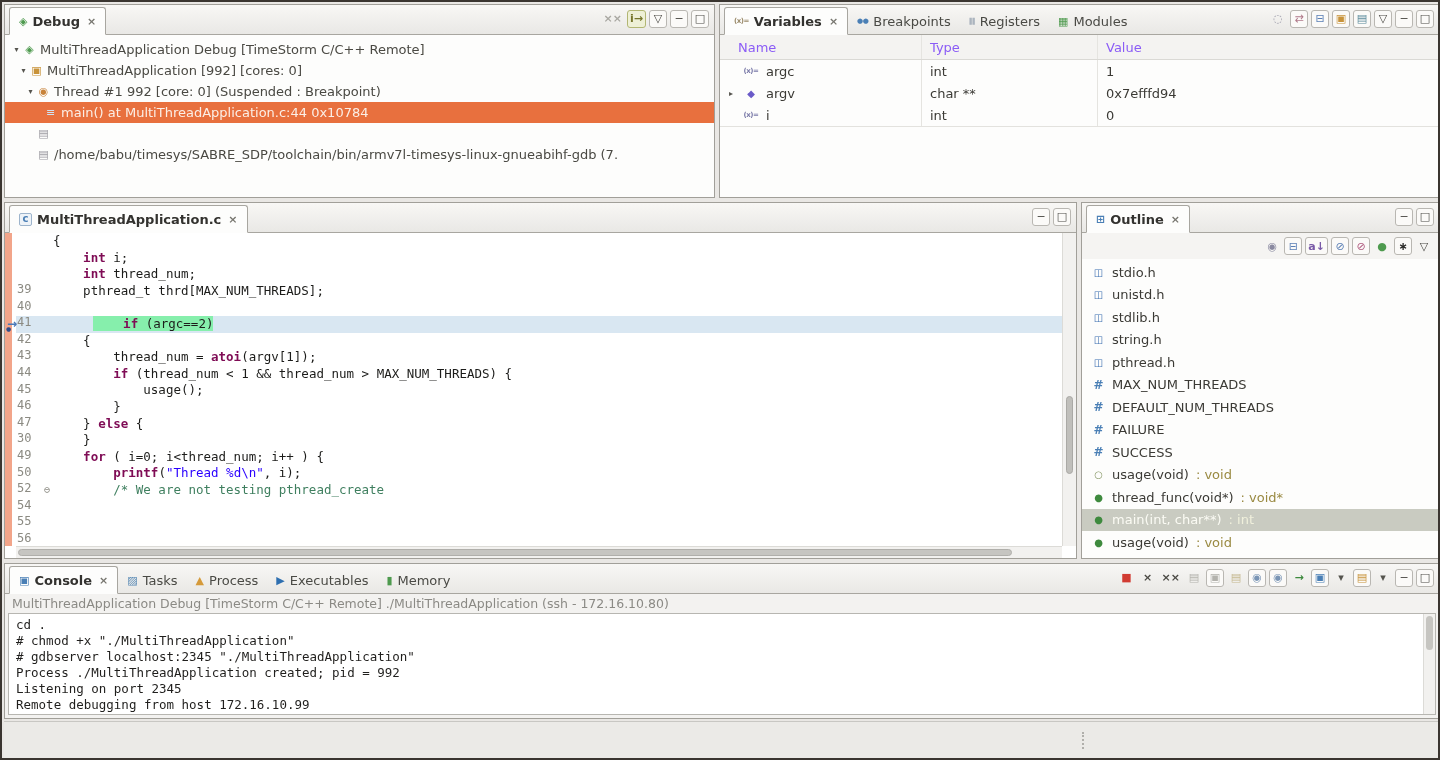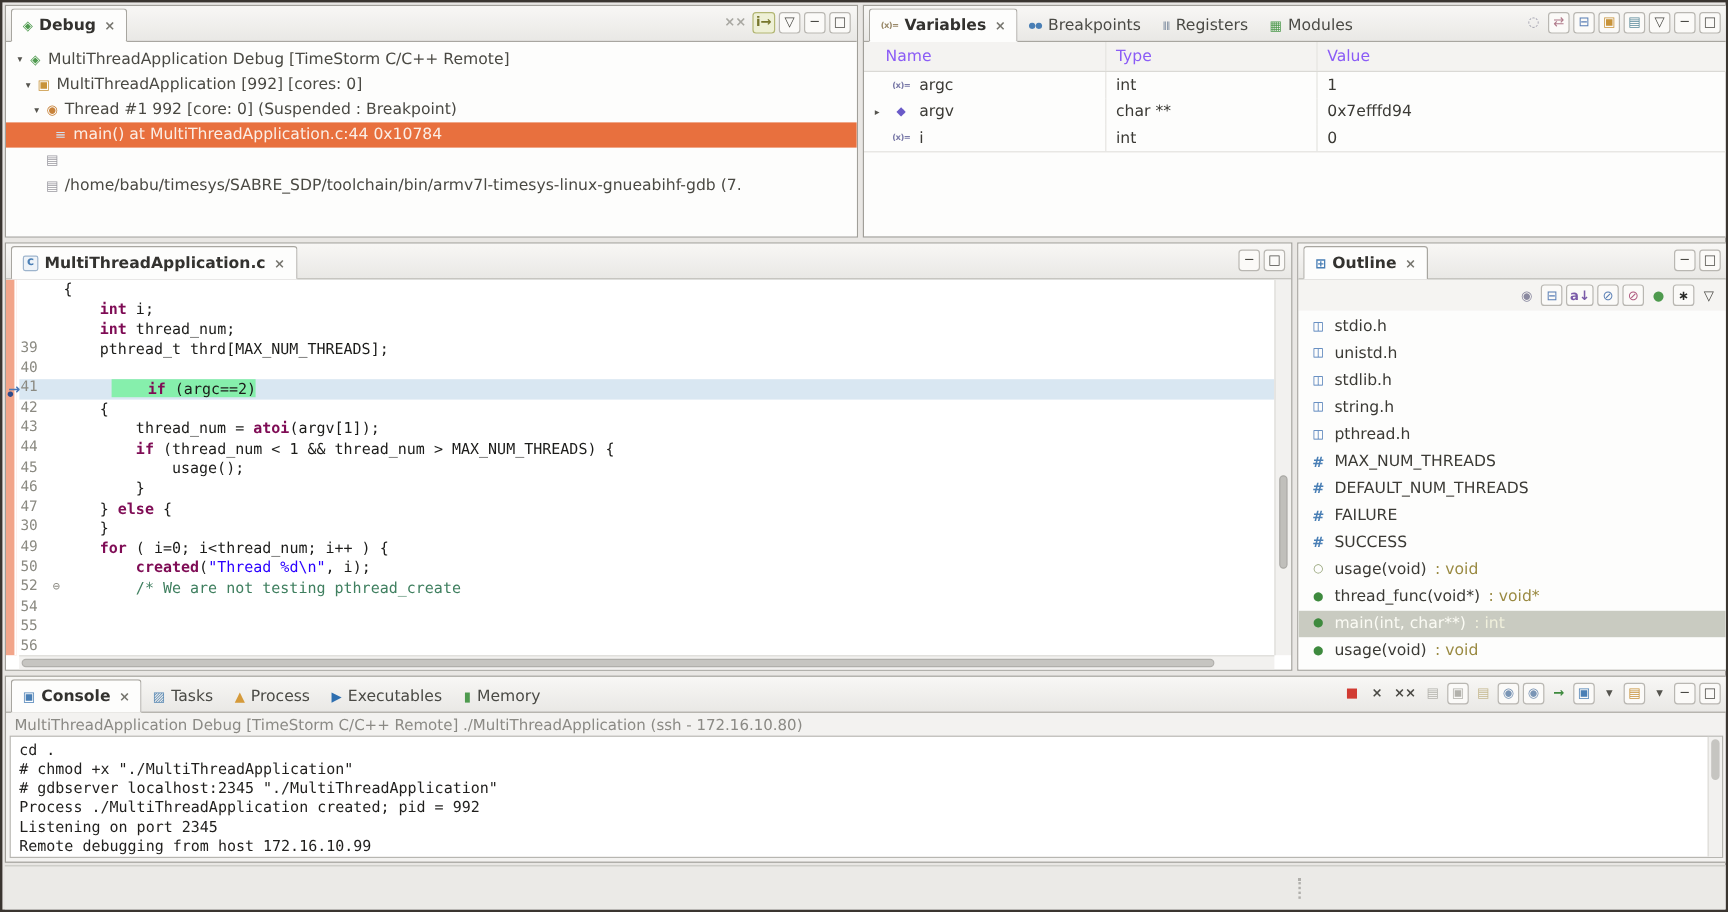--- a/index.html
+++ b/index.html
@@ -230,21 +230,21 @@
           <div class="code-line"><span class="ln">43</span><span class="fold"></span><span class="codetext"></span></div>
           <div class="code-line current"><span class="ln">44</span><span class="fold"></span><span class="codetext"><span class="hl"><span class="p">    </span><span class="k">if</span><span class="p"> (argc==2)</span></span></span></div>
           <div class="code-line"><span class="ln">45</span><span class="fold"></span><span class="codetext"><span class="p">    {</span></span></div>
           <div class="code-line"><span class="ln">46</span><span class="fold"></span><span class="codetext"><span class="p">        thread_num = </span><span class="k">atoi</span><span class="p">(argv[1]);</span></span></div>
           <div class="code-line"><span class="ln">47</span><span class="fold"></span><span class="codetext"><span class="p">        </span><span class="k">if</span><span class="p"> (thread_num &lt; 1 &amp;&amp; thread_num &gt; MAX_NUM_THREADS) {</span></span></div>
           <div class="code-line"><span class="ln">30</span><span class="fold"></span><span class="codetext"><span class="p">            usage();</span></span></div>
           <div class="code-line"><span class="ln">49</span><span class="fold"></span><span class="codetext"><span class="p">        }</span></span></div>
           <div class="code-line"><span class="ln">50</span><span class="fold"></span><span class="codetext"><span class="p">    } </span><span class="k">else</span><span class="p"> {</span></span></div>
           <div class="code-line"><span class="ln">52</span><span class="fold"></span><span class="codetext"><span class="p">    }</span></span></div>
           <div class="code-line"><span class="ln">54</span><span class="fold"></span><span class="codetext"><span class="p">    </span><span class="k">for</span><span class="p"> ( i=0; i&lt;thread_num; i++ ) {</span></span></div>
-          <div class="code-line"><span class="ln">55</span><span class="fold"></span><span class="codetext"><span class="p">        </span><span class="k">created</span><span class="p">(</span><span class="s">"Thread %d\n"</span><span class="p">, i);</span></span></div>
+          <div class="code-line"><span class="ln">55</span><span class="fold"></span><span class="codetext"><span class="p">        </span><span class="k">printf</span><span class="p">(</span><span class="s">"Thread %d\n"</span><span class="p">, i);</span></span></div>
           <div class="code-line"><span class="ln">56</span><span class="fold">⊖</span><span class="codetext"><span class="c">        /* We are not testing pthread_create</span></span></div>
         </div>
       <div id="ed-vsb">
           <div class="thumb"></div>
         </div>
       <div id="ed-hsb">
           <div class="thumb"></div>
         </div>
     </div>
   </div>

